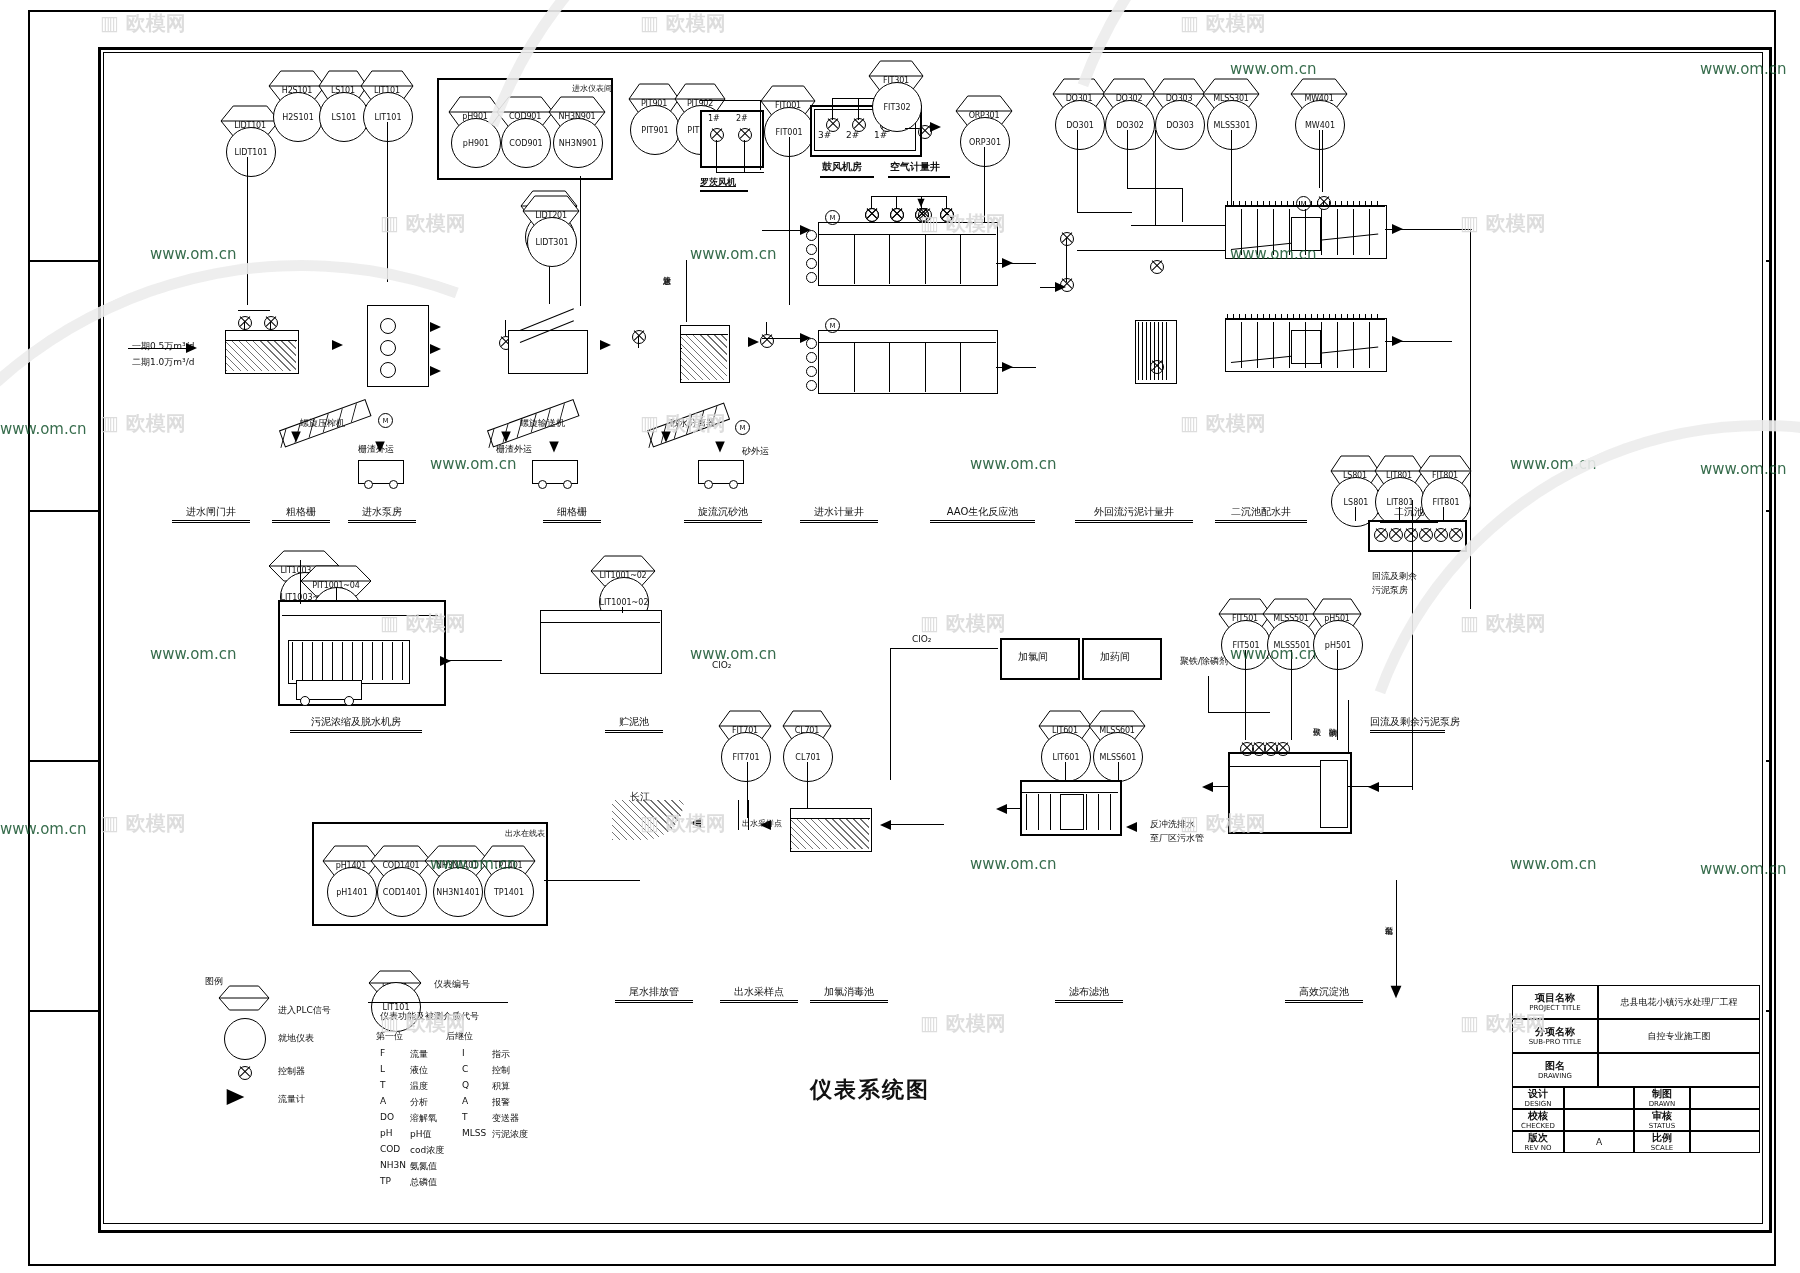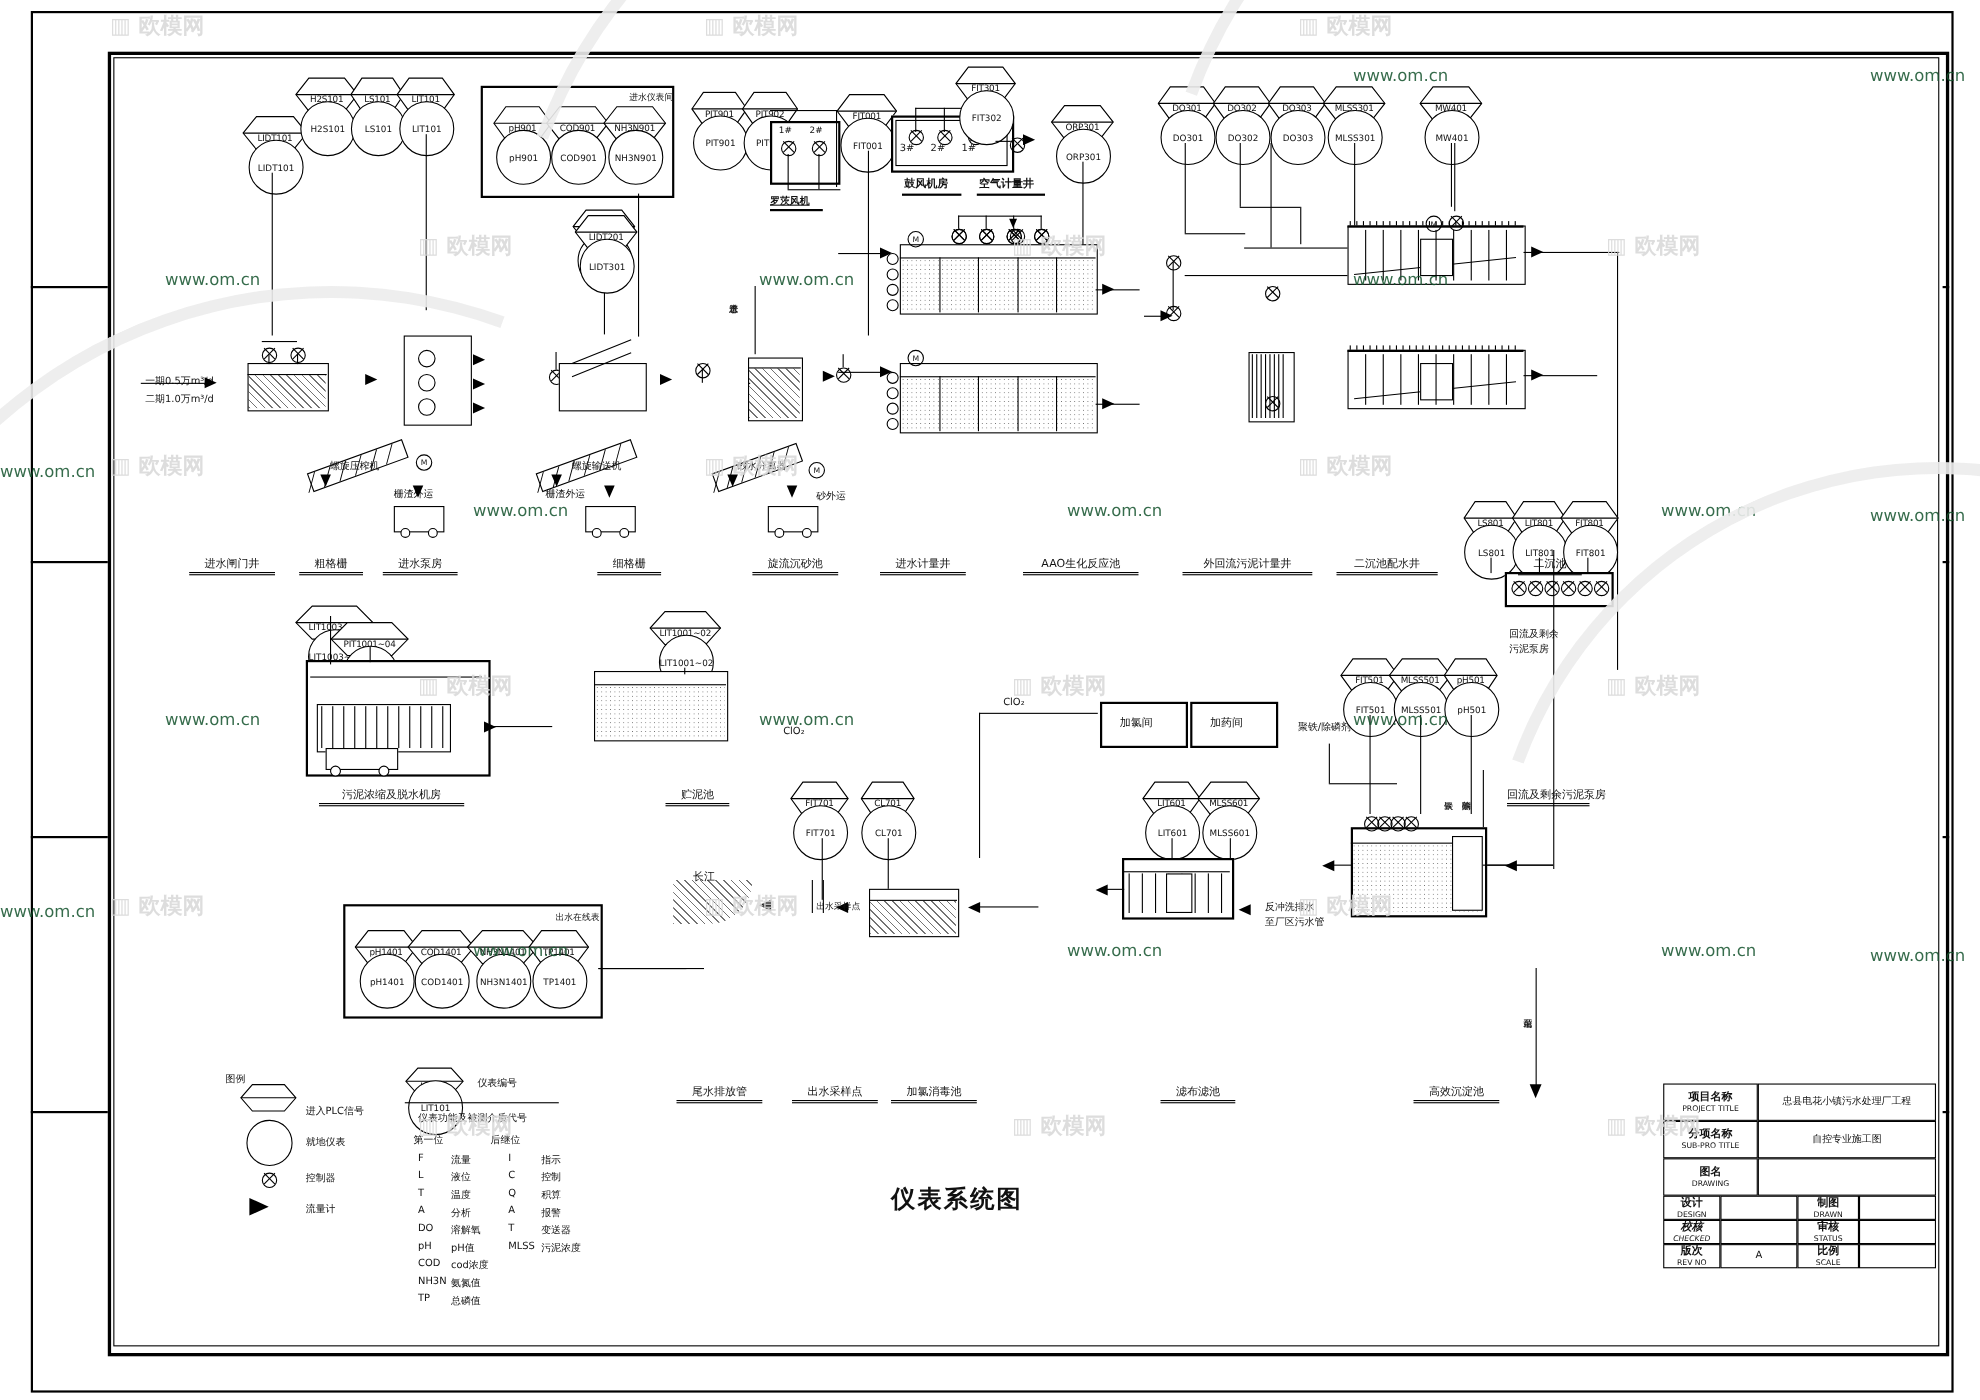--- a/index.html
+++ b/index.html
@@ -889,21 +889,21 @@
     </div>
     <div class="tb" style="left:1564px;top:1087px;width:70px;height:22px;">
       <div style="font-size:9px;"></div>
     </div>
     <div class="tb" style="left:1634px;top:1087px;width:56px;height:22px;">
       <div><b>制图</b><br><span style="font-size:7px;">DRAWN</span></div>
     </div>
     <div class="tb" style="left:1690px;top:1087px;width:70px;height:22px;">
       <div style="font-size:9px;"></div>
     </div>
-    <div class="tb" style="left:1512px;top:1109px;width:52px;height:22px;font-style:italic;">
+    <div class="tb" style="left:1512px;top:1109px;width:52px;height:22px;">
       <div><b>校核</b><br><span style="font-size:7px;text-align:right;">CHECKED</span></div>
     </div>
     <div class="tb" style="left:1564px;top:1109px;width:70px;height:22px;">
       <div style="font-size:9px;"></div>
     </div>
     <div class="tb" style="left:1634px;top:1109px;width:56px;height:22px;">
       <div><b>审核</b><br><span style="font-size:7px;">STATUS</span></div>
     </div>
     <div class="tb" style="left:1690px;top:1109px;width:70px;height:22px;">
       <div style="font-size:9px;"></div>

